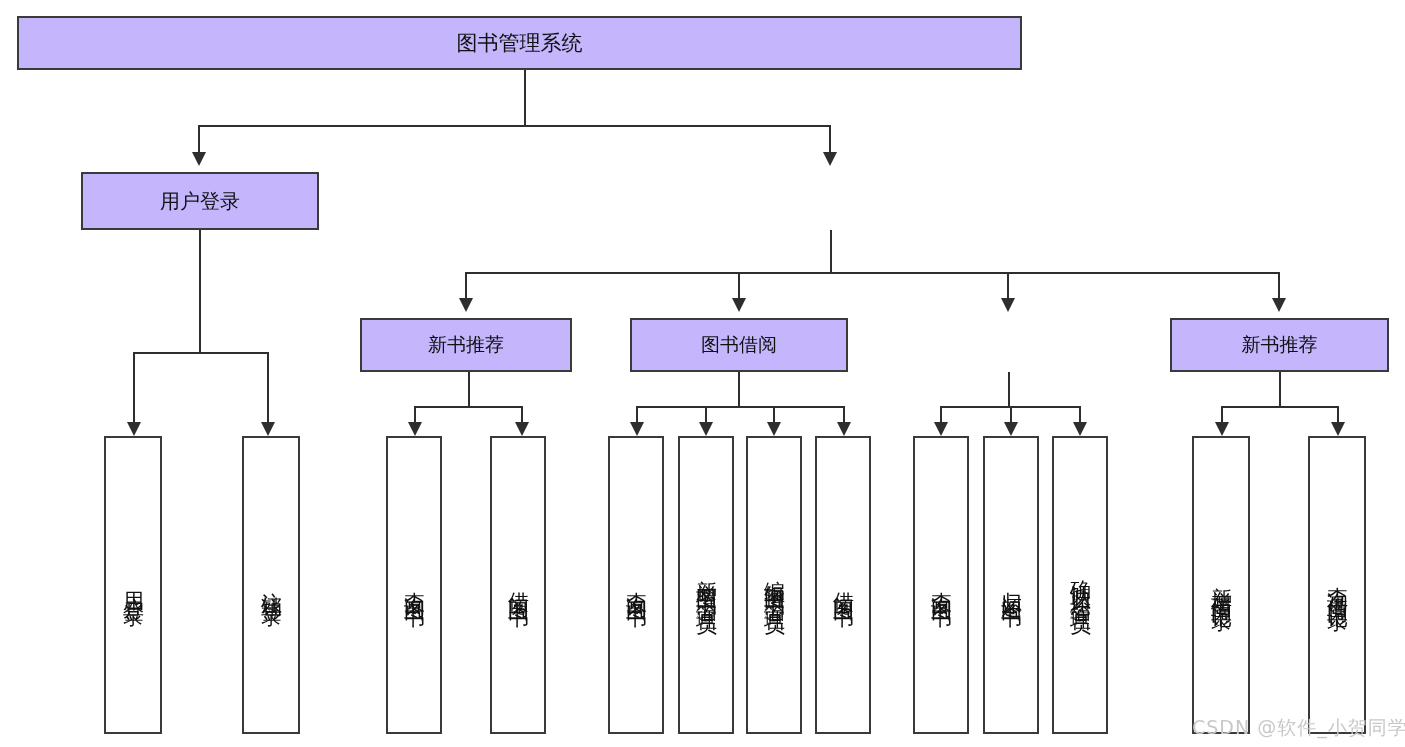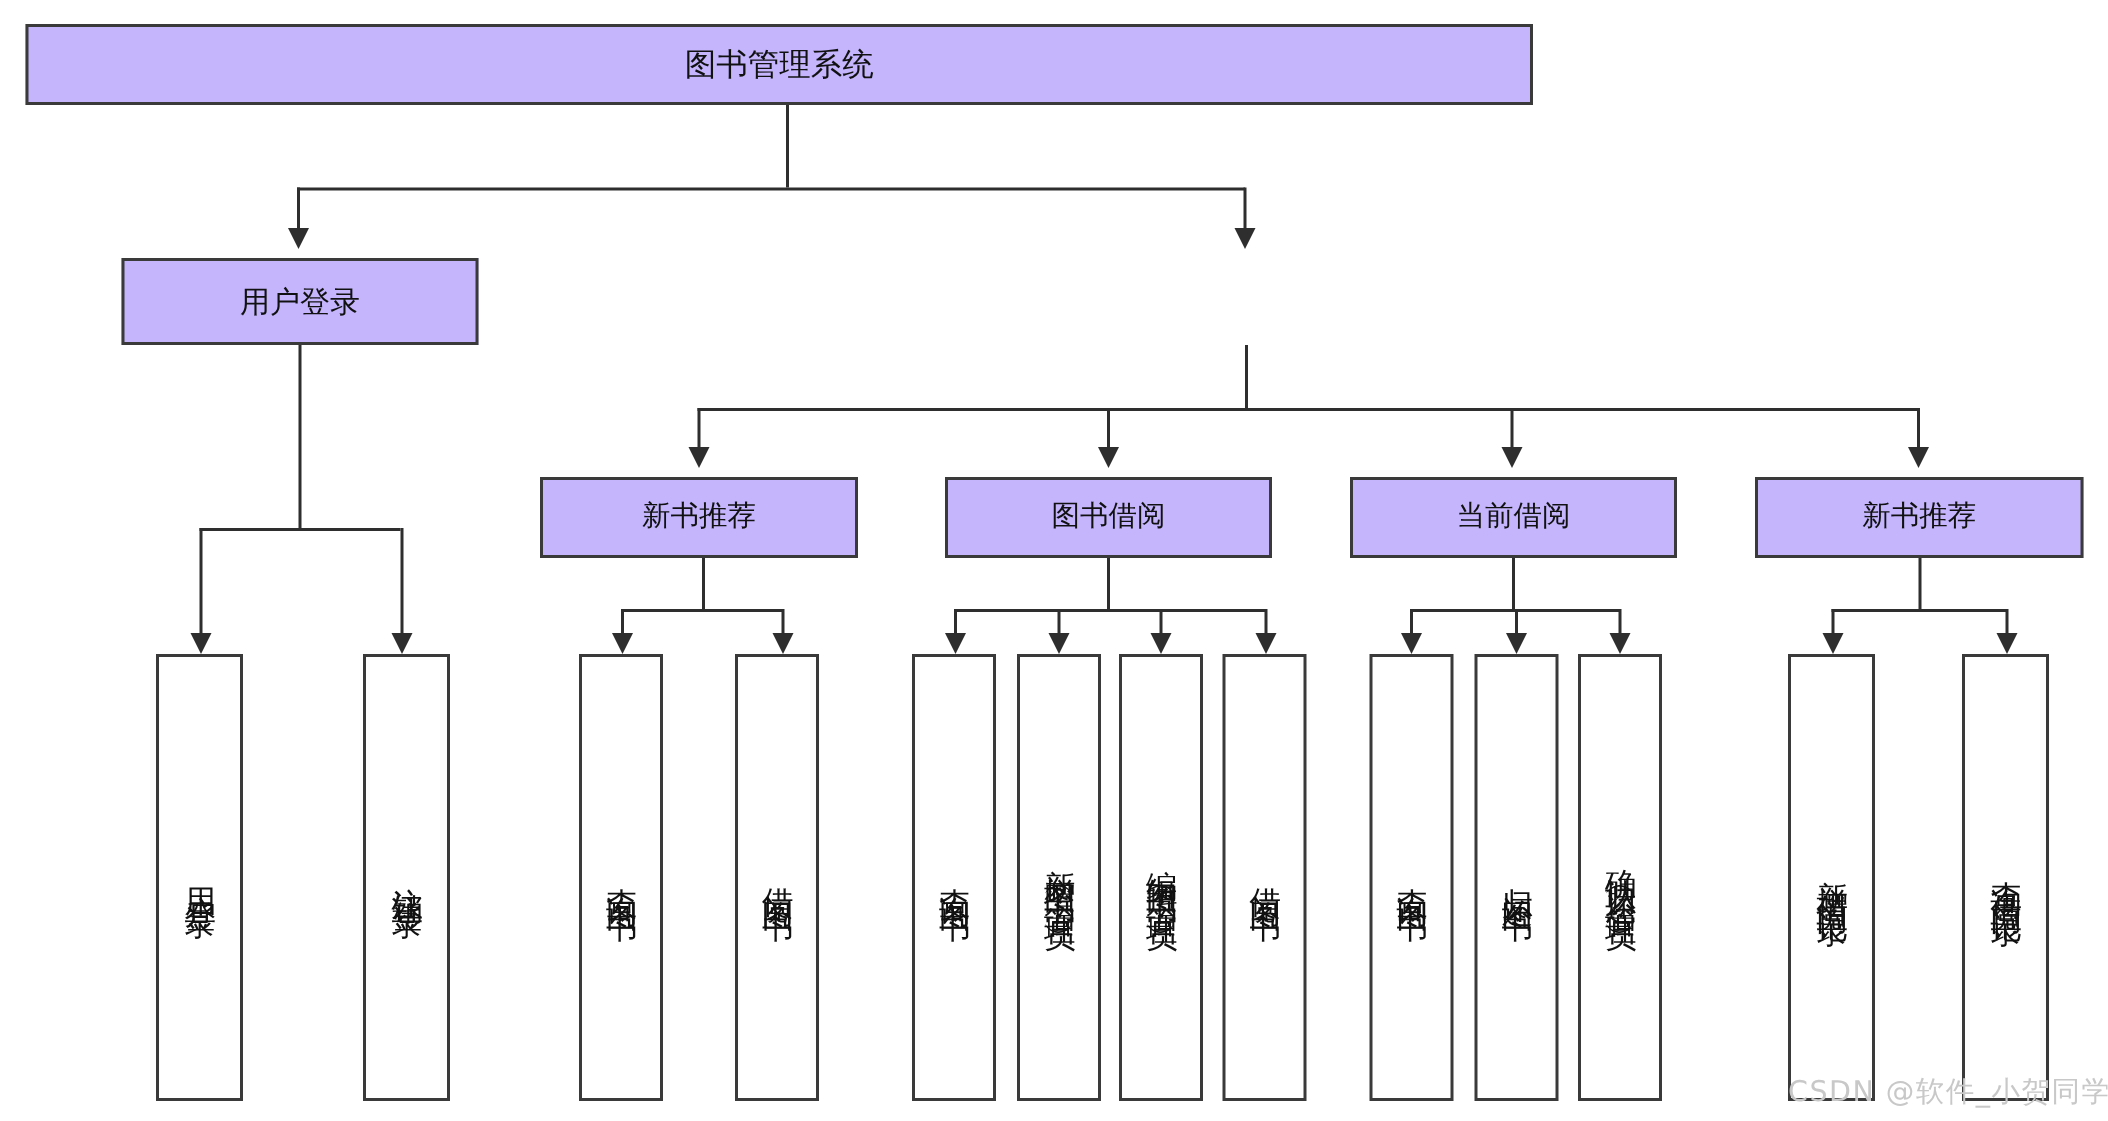--- a/index.html
+++ b/index.html
@@ -110,23 +110,20 @@
   <div class="arrow" style="left:1001px;top:298px;"></div>
   <div class="vline" style="left:1278px;top:272px;height:26px;"></div>
   <div class="arrow" style="left:1272px;top:298px;"></div>
 
   <div class="node lvl3" style="left:360px;top:318px;width:212px;height:54px;">
     <span>新书推荐</span>
   </div>
   <div class="node lvl3" style="left:630px;top:318px;width:218px;height:54px;">
     <span>图书借阅</span>
   </div>
-  <div class="node lvl3" style="left:900px;top:318px;width:218px;height:54px;">
-    <span>当前借阅</span>
-  </div>
   <div class="node lvl3" style="left:1170px;top:318px;width:219px;height:54px;">
     <span>新书推荐</span>
   </div>
 
   <div class="vline" style="left:468px;top:372px;height:34px;"></div>
   <div class="hline" style="left:414px;top:406px;width:108px;"></div>
   <div class="vline" style="left:414px;top:406px;height:16px;"></div>
   <div class="arrow" style="left:408px;top:422px;"></div>
   <div class="vline" style="left:521px;top:406px;height:16px;"></div>
   <div class="arrow" style="left:515px;top:422px;"></div>

